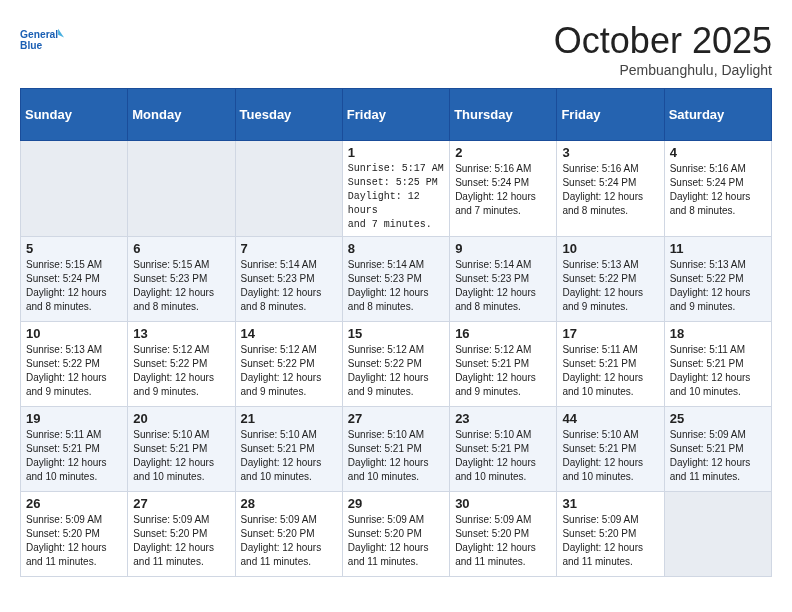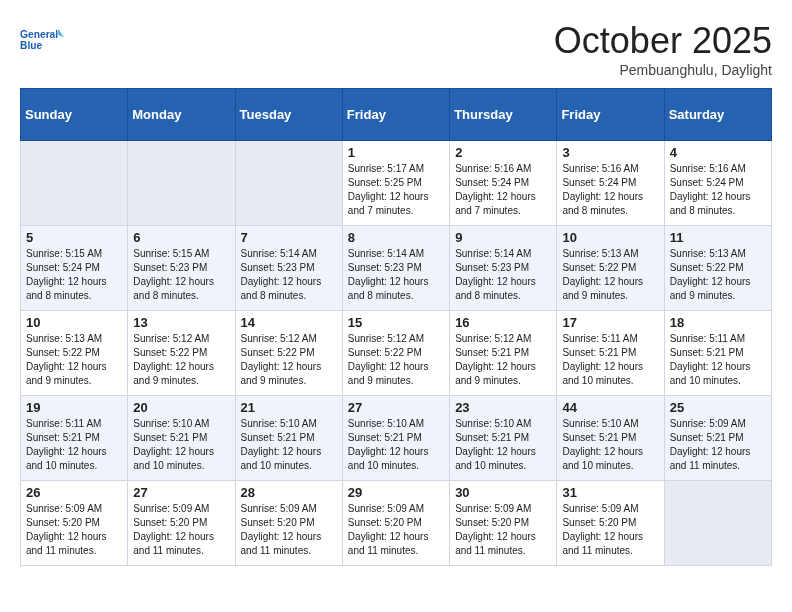--- a/index.html
+++ b/index.html
@@ -103,21 +103,21 @@
         <th>Saturday</th>
       </tr>
   </thead>
   <tbody id="calendar-body">
   <tr>
         <td class="empty-cell"></td>
         <td class="empty-cell"></td>
         <td class="empty-cell"></td>
         <td>
           <div class="day-number">1</div>
-          <div class="day-info" style="white-space: pre-line;">Sunrise: 5:17 AM
+          <div class="day-info" style="white-space: pre-line; font-family: Liberation Mono, monospace;">Sunrise: 5:17 AM
 Sunset: 5:25 PM
 Daylight: 12 hours
 and 7 minutes.</div>
         </td>
         <td>
           <div class="day-number">2</div>
           <div class="day-info" style="white-space: pre-line;">Sunrise: 5:16 AM
 Sunset: 5:24 PM
 Daylight: 12 hours
 and 7 minutes.</div>

